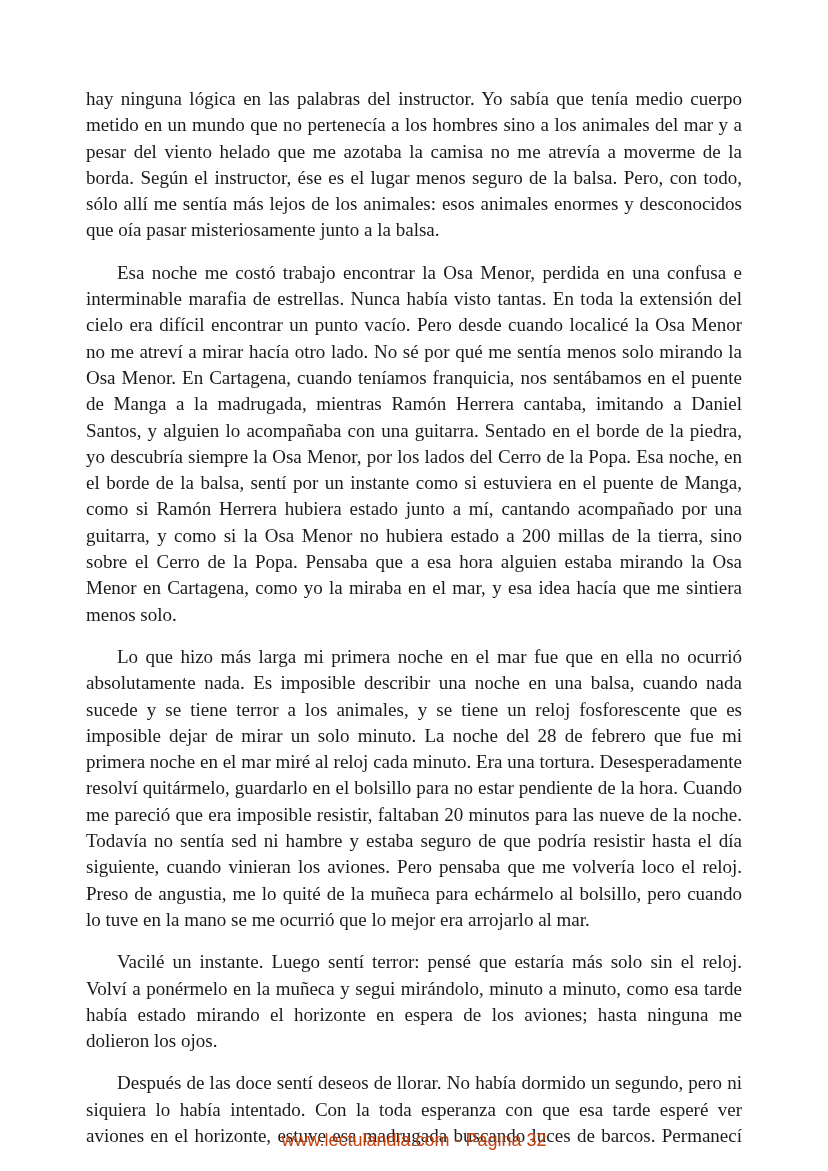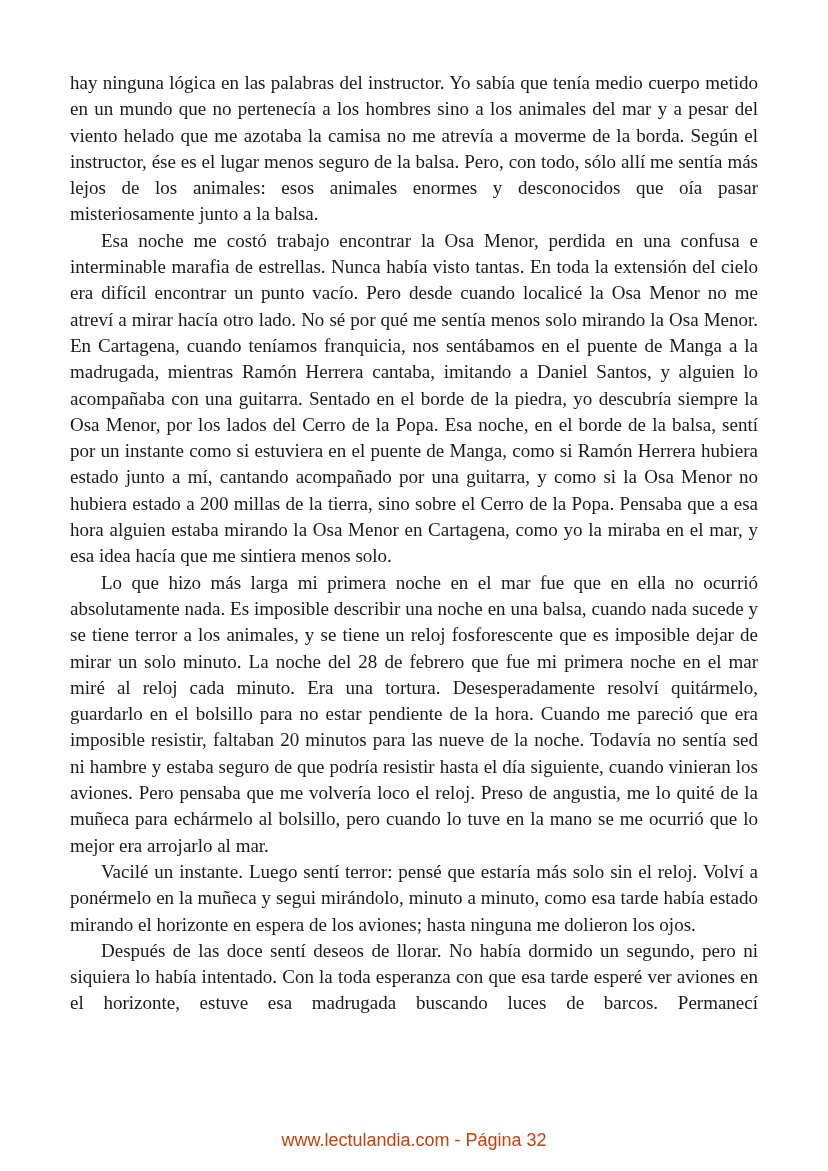--- a/index.html
+++ b/index.html
@@ -3,21 +3,21 @@
 <meta charset="utf-8">
 <style>
   html, body { margin: 0; padding: 0; background: #ffffff; }
   body { width: 828px; height: 1171px; position: relative; overflow: hidden; }
   .page {
     position: absolute; left: 70px; top: 70px; width: 688px;
     font-family: "Liberation Serif", "DejaVu Serif", serif;
     font-size: 19px; line-height: 26.3px; color: #1a1a1a;
     text-align: justify;
   }
-  .page p { margin: 0; text-indent: 31px; hyphens: none; }
+  .page p { margin: 16px; text-indent: 31px; hyphens: none; }
   .page p.cont { text-indent: 0; }
   .page p.last-full { text-align-last: justify; }
   .footer {
     position: absolute; left: 0; width: 828px; top: 1130px;
     text-align: center;
     font-family: "Liberation Sans", "DejaVu Sans", sans-serif;
     font-size: 18px; color: #c2410c;
   }
 </style>
 </head>

